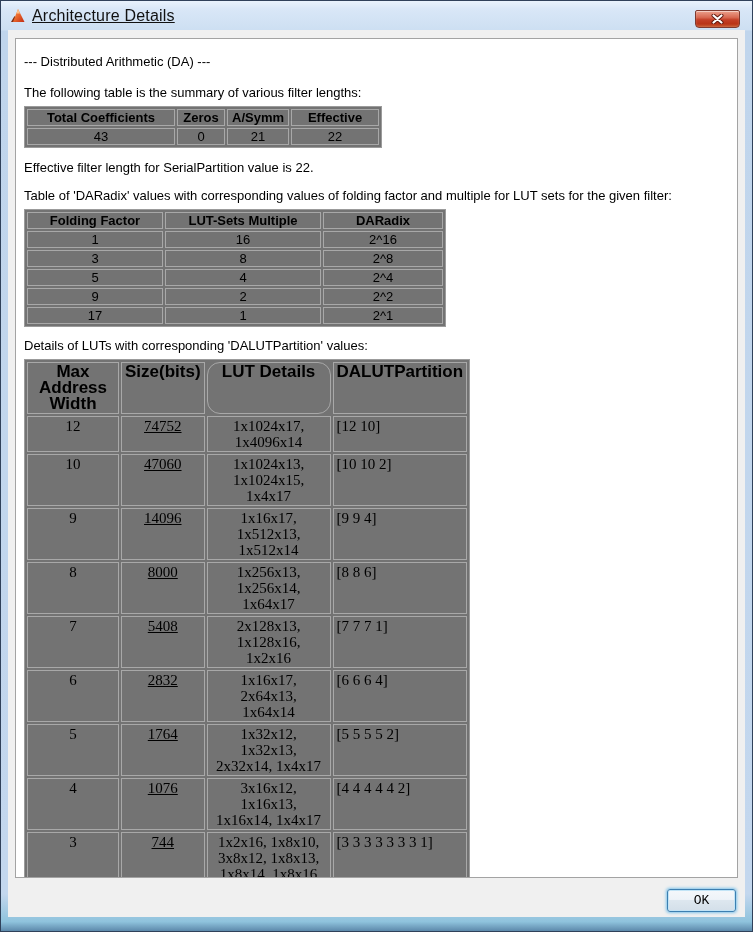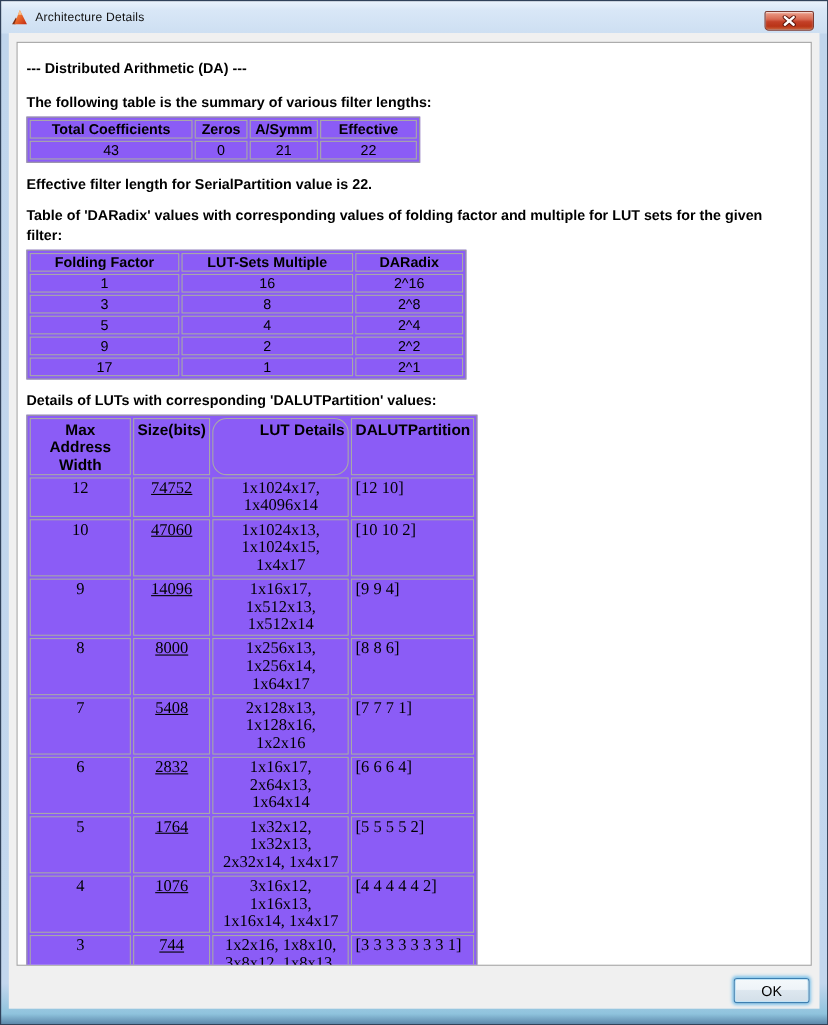--- a/index.html
+++ b/index.html
@@ -13,21 +13,21 @@
     overflow:hidden;
   }
 
   
   .titlebar{
     height:29px;
     display:flex; align-items:center;
     padding:0 10px 0 9px;
   }
   .title-icon{ width:16px; height:16px; margin-right:6px; flex:0 0 auto; }
-  .title-text{ font-size:11px; color:#111; letter-spacing:.2px; }
+  .title-text{ font-size:16px; color:#111; letter-spacing:.2px;text-decoration:underline; }
   .close-btn{
     position:absolute; top:9px; right:12px;
     width:45px; height:18px;
     border:1px solid #7e3a30;
     border-radius:2px 2px 4px 4px;
     background:linear-gradient(180deg,#eca08c 0%,#d86a53 40%,#c33f27 55%,#b93418 80%,#c85c33 100%);
     box-shadow:inset 0 1px 0 rgba(255,255,255,.45), inset 0 0 2px rgba(255,255,255,.25);
     display:flex; align-items:center; justify-content:center;
   }
   .close-x{ display:block; }
@@ -38,60 +38,60 @@
     background:#f0f0f0;
     padding:8px 7px 0 7px;
   }
   .panel{
     height:840px; overflow:hidden;
     background:#fff;
     border:1px solid #a3a3a3;
     padding:6px 8px;
     font-size:13px; color:#000;
   }
-  .panel p{ line-height:18px;font-weight:bold; }
+  .panel p{ line-height:18px; }
   .p-heading{ margin:8px 0 0; }
   .p-intro1 { margin:13px 0 4px; }
   .p-effective{ margin:11px 0 10px; }
   .p-intro2 { margin:0 0 4px; }
   .p-intro3 { margin:10px 0 4px; }
 
   
   table.tbl{
     border-collapse:separate; border-spacing:2px;
     border:1px solid #9b9b9b;
-    background:#8b5cf6;
+    background:#737373;
   }
   table.tbl th, table.tbl td{
     border:1px solid #a8a8a8;
     font-weight:normal;
   }
   table.tbl th{ font-weight:bold; }
 
   
   .t12 th, .t12 td{
     text-align:center; vertical-align:middle;
     font-size:13px; line-height:15px; padding:0 4px;
     font-family:"Liberation Sans", sans-serif;
   }
   .t1 th:nth-child(1), .t1 td:nth-child(1){ width:148px; }
   .t1 th:nth-child(2), .t1 td:nth-child(2){ width:48px; }
   .t1 th:nth-child(3), .t1 td:nth-child(3){ width:62px; }
   .t1 th:nth-child(4), .t1 td:nth-child(4){ width:88px; }
   .t2 th:nth-child(1), .t2 td:nth-child(1){ width:136px; }
   .t2 th:nth-child(2), .t2 td:nth-child(2){ width:156px; }
-  .t2 th:nth-child(3), .t2 td:nth-child(3){ width:98px; }
+  .t2 th:nth-child(3), .t2 td:nth-child(3){ width:120px; }
 
   
   .t3 th{
-    font-size:14px; line-height:16px; text-align:center;
+    font-size:17px; line-height:16px; text-align:center;
     vertical-align:top; padding:1px 3px;
     font-family:"Liberation Sans", sans-serif;
   }
-  .t3 th:nth-child(3){ text-align:right;border-radius:13px; }
+  .t3 th:nth-child(3){ text-align:center;border-radius:13px; }
   .t3 td{
     font-family:"Liberation Serif", serif;
     font-size:15px; line-height:16px;
     vertical-align:top; padding:1px 3px;
     white-space:pre-line;
   }
   .t3 td:nth-child(1){ width:92px; text-align:center; }
   .t3 td:nth-child(2){ width:60px; text-align:center;text-decoration:underline; }
   .t3 td:nth-child(3){ width:124px; text-align:center; }
   .t3 td:nth-child(4){ width:96px; text-align:left; }
@@ -101,21 +101,21 @@
   .t3 th:nth-child(4){ width:96px; }
 
   
   .footer{
     height:46px;
     display:flex; justify-content:flex-end; align-items:flex-start;
     padding:11px 2px 0 0;
   }
   .ok-btn{
     width:69px; height:23px;
-    font-family:Liberation Sans, sans-serif;
+    font-family:Liberation Mono, monospace;
     font-size:13px; color:#000;
     border:1px solid #3c7fb1;
     border-radius:3px;
     background:linear-gradient(180deg,#f4f8fb 0%,#eef3f8 45%,#dde7ef 50%,#d3dfe9 100%);
     box-shadow:0 0 3px 1px #7fc3ea, inset 0 0 0 1px #c2e4f6;
     text-align:center;
   }
 </style>
 </head>
 <body>

